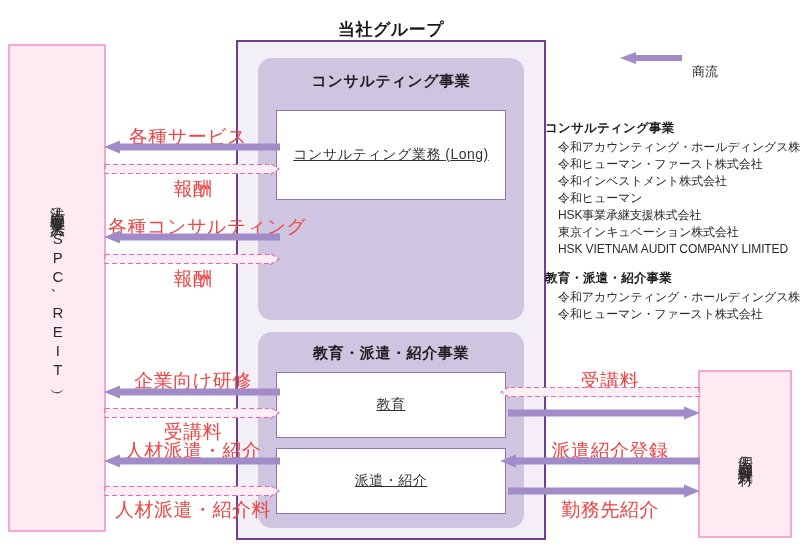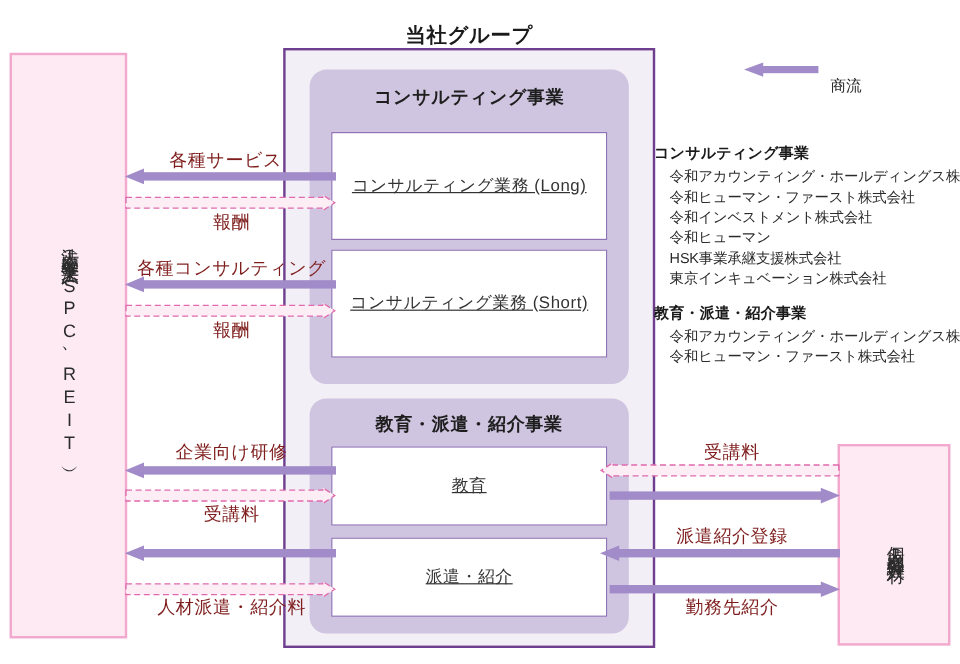--- a/index.html
+++ b/index.html
@@ -103,22 +103,22 @@
   #service-consulting-short { left: 276px; top: 208px; width: 230px; height: 90px; }
   #service-education        { left: 276px; top: 372px; width: 230px; height: 66px; }
   #service-dispatch         { left: 276px; top: 448px; width: 230px; height: 66px; }
 
   
   .arrow { height: 14px; }
   .arrow svg { display: block; width: 100%; height: 100%; overflow: visible; }
 
   
   .flow-label {
-    font-size: 15px;
-    color: #7f1d1d;
+    font-size: 19px;
+    color: #ef4444;
     letter-spacing: 0.5px;
     white-space: nowrap;
     text-align: center;
   }
 
   
   #legend { left: 620px; top: 48px; width: 175px; }
   .legend-row {
     display: flex;
     align-items: center;
@@ -168,23 +168,20 @@
       <span>個人顧客（経理人材）</span>
     </div>
   </div>
 
   <div class="abs segment" id="segment-consulting">
     <div class="segment-title">コンサルティング事業</div>
   </div>
   <div class="abs service-box" id="service-consulting-long">
     <span>コンサルティング業務 (Long)</span>
   </div>
-  <div class="abs service-box" id="service-consulting-short">
-    <span>コンサルティング業務 (Short)</span>
-  </div>
 
   <div class="abs segment" id="segment-education">
     <div class="segment-title">教育・派遣・紹介事業</div>
   </div>
   <div class="abs service-box" id="service-education">
     <span>教育</span>
   </div>
   <div class="abs service-box" id="service-dispatch">
     <span>派遣・紹介</span>
   </div>
@@ -227,20 +224,21 @@
     </svg>
   </div>
 
   <div class="abs arrow" style="left:104px; top:406px; width:176px;">
     <svg viewBox="0 0 176 14" preserveAspectRatio="none">
       <path d="M1,2.5 L165,2.5 L165,0.5 L175,7 L165,13.5 L165,11.5 L1,11.5 Z" fill="#fdeef6" stroke="#e06aad" stroke-width="1.1" stroke-dasharray="5,3"></path>
     </svg>
   </div>
   <div class="abs flow-label" style="left:108px; top:419px; width:170px;">受講料</div>
 
+  <div class="abs flow-label" style="left:108px; top:438px; width:170px;">人材派遣・紹介</div>
   <div class="abs arrow" style="left:104px; top:454px; width:176px;">
     <svg viewBox="0 0 176 14" preserveAspectRatio="none">
       <polygon points="0,7 16,0.5 16,13.5" fill="#a18bc8"></polygon>
       <rect x="15" y="3.5" width="161" height="7" fill="#a18bc8"></rect>
     </svg>
   </div>
 
   <div class="abs arrow" style="left:104px; top:484px; width:176px;">
     <svg viewBox="0 0 176 14" preserveAspectRatio="none">
       <path d="M1,2.5 L165,2.5 L165,0.5 L175,7 L165,13.5 L165,11.5 L1,11.5 Z" fill="#fdeef6" stroke="#e06aad" stroke-width="1.1" stroke-dasharray="5,3"></path>
@@ -293,20 +291,21 @@
   <div class="abs" id="company-lists">
 
     <div class="company-group">
       <div class="company-group-title">コンサルティング事業</div>
       <div class="company-name">令和アカウンティング・ホールディングス株式会社</div>
       <div class="company-name">令和ヒューマン・ファースト株式会社</div>
       <div class="company-name">令和インベストメント株式会社</div>
       <div class="company-name">令和ヒューマン</div>
       <div class="company-name">HSK事業承継支援株式会社</div>
       <div class="company-name">東京インキュベーション株式会社</div>
+      <div class="company-name">HSK VIETNAM AUDIT COMPANY LIMITED</div>
     </div>
 
     <div class="company-group">
       <div class="company-group-title">教育・派遣・紹介事業</div>
       <div class="company-name">令和アカウンティング・ホールディングス株式会社</div>
       <div class="company-name">令和ヒューマン・ファースト株式会社</div>
     </div>
 
   </div>
 

